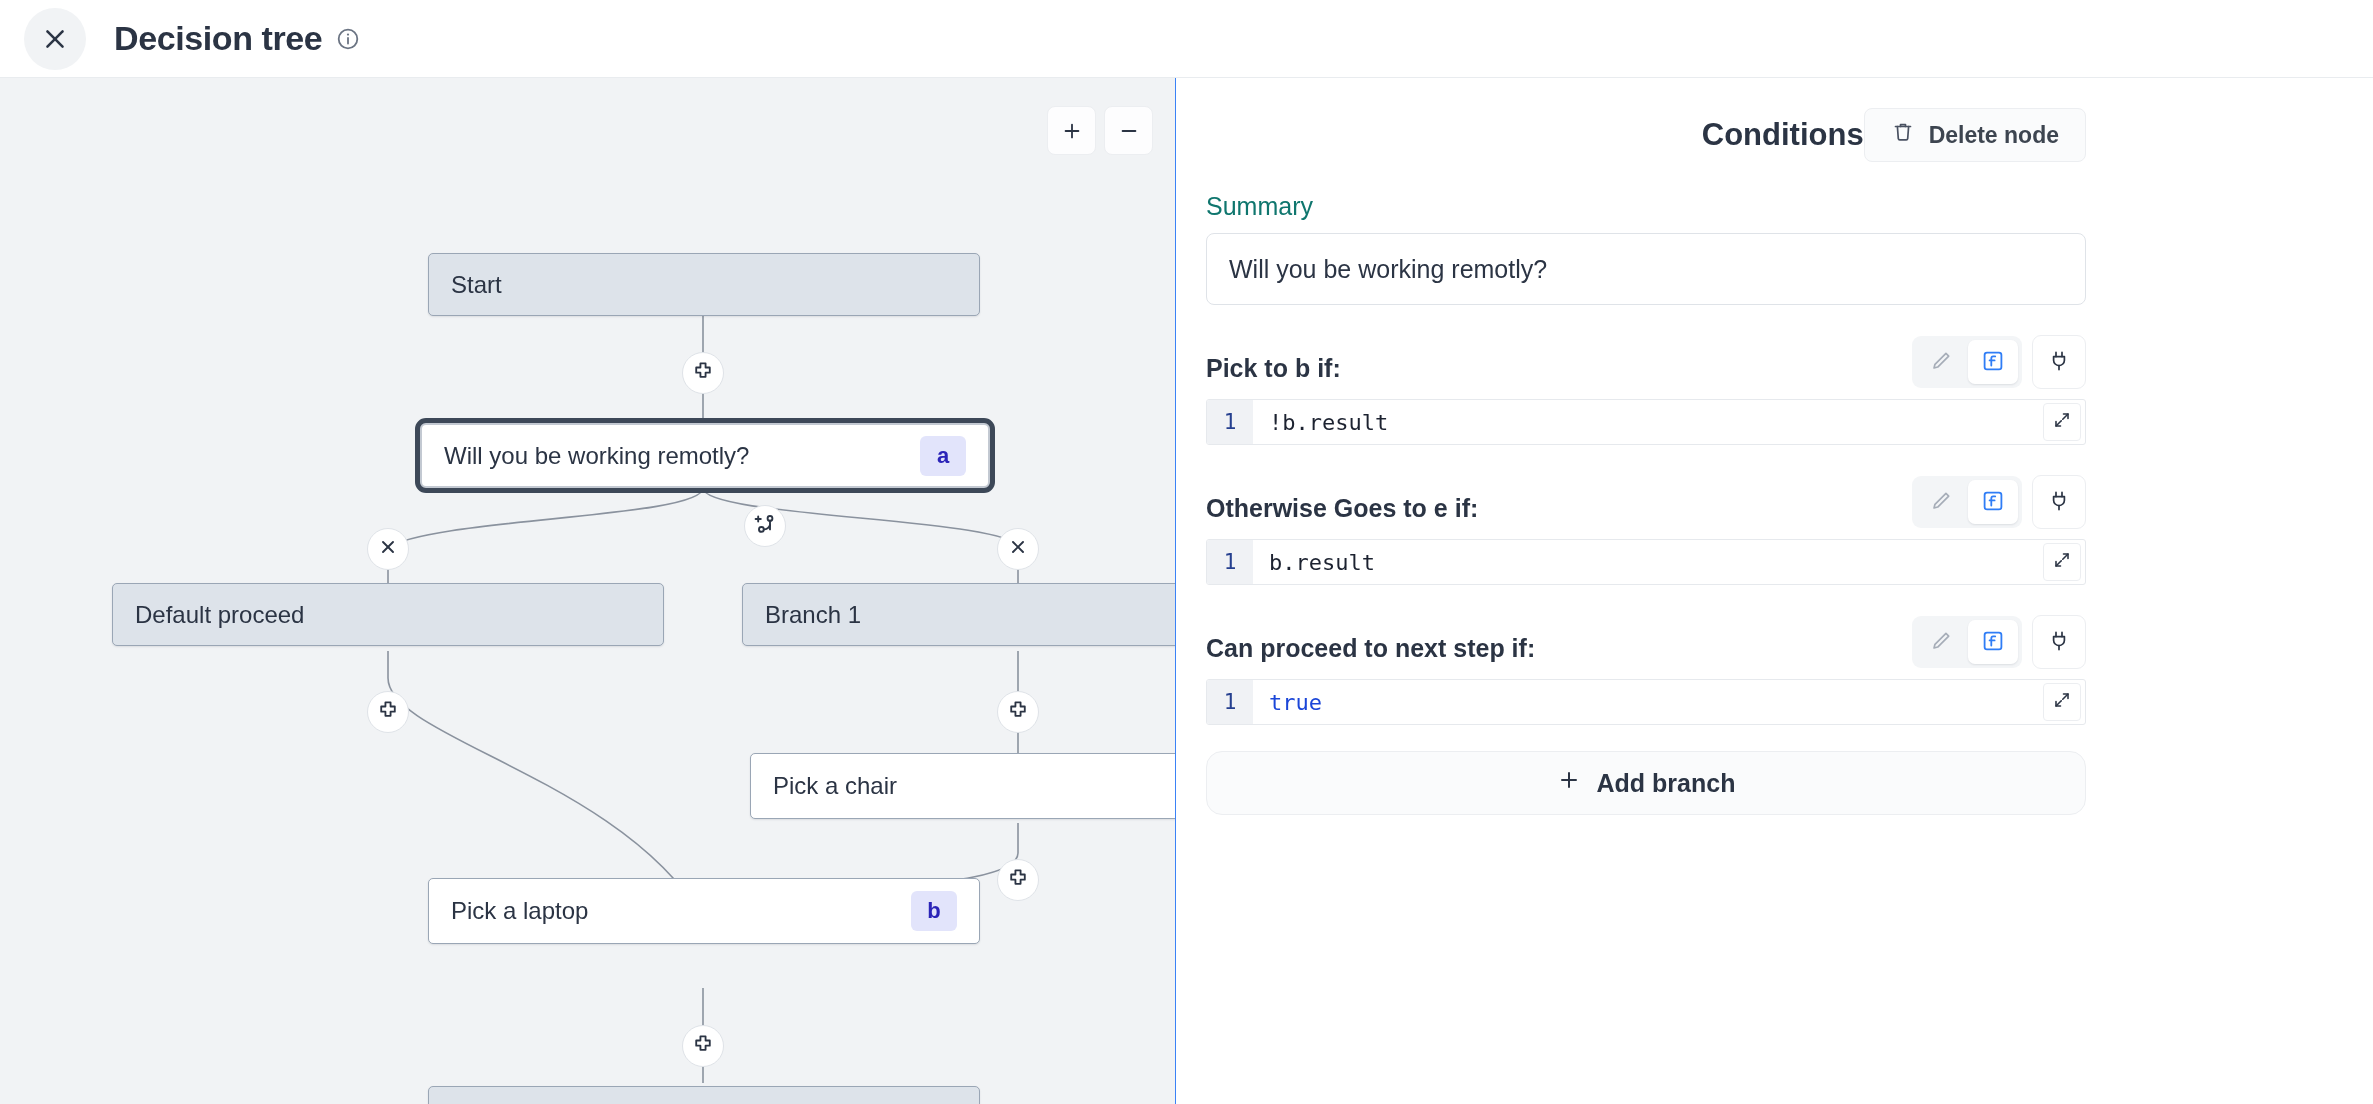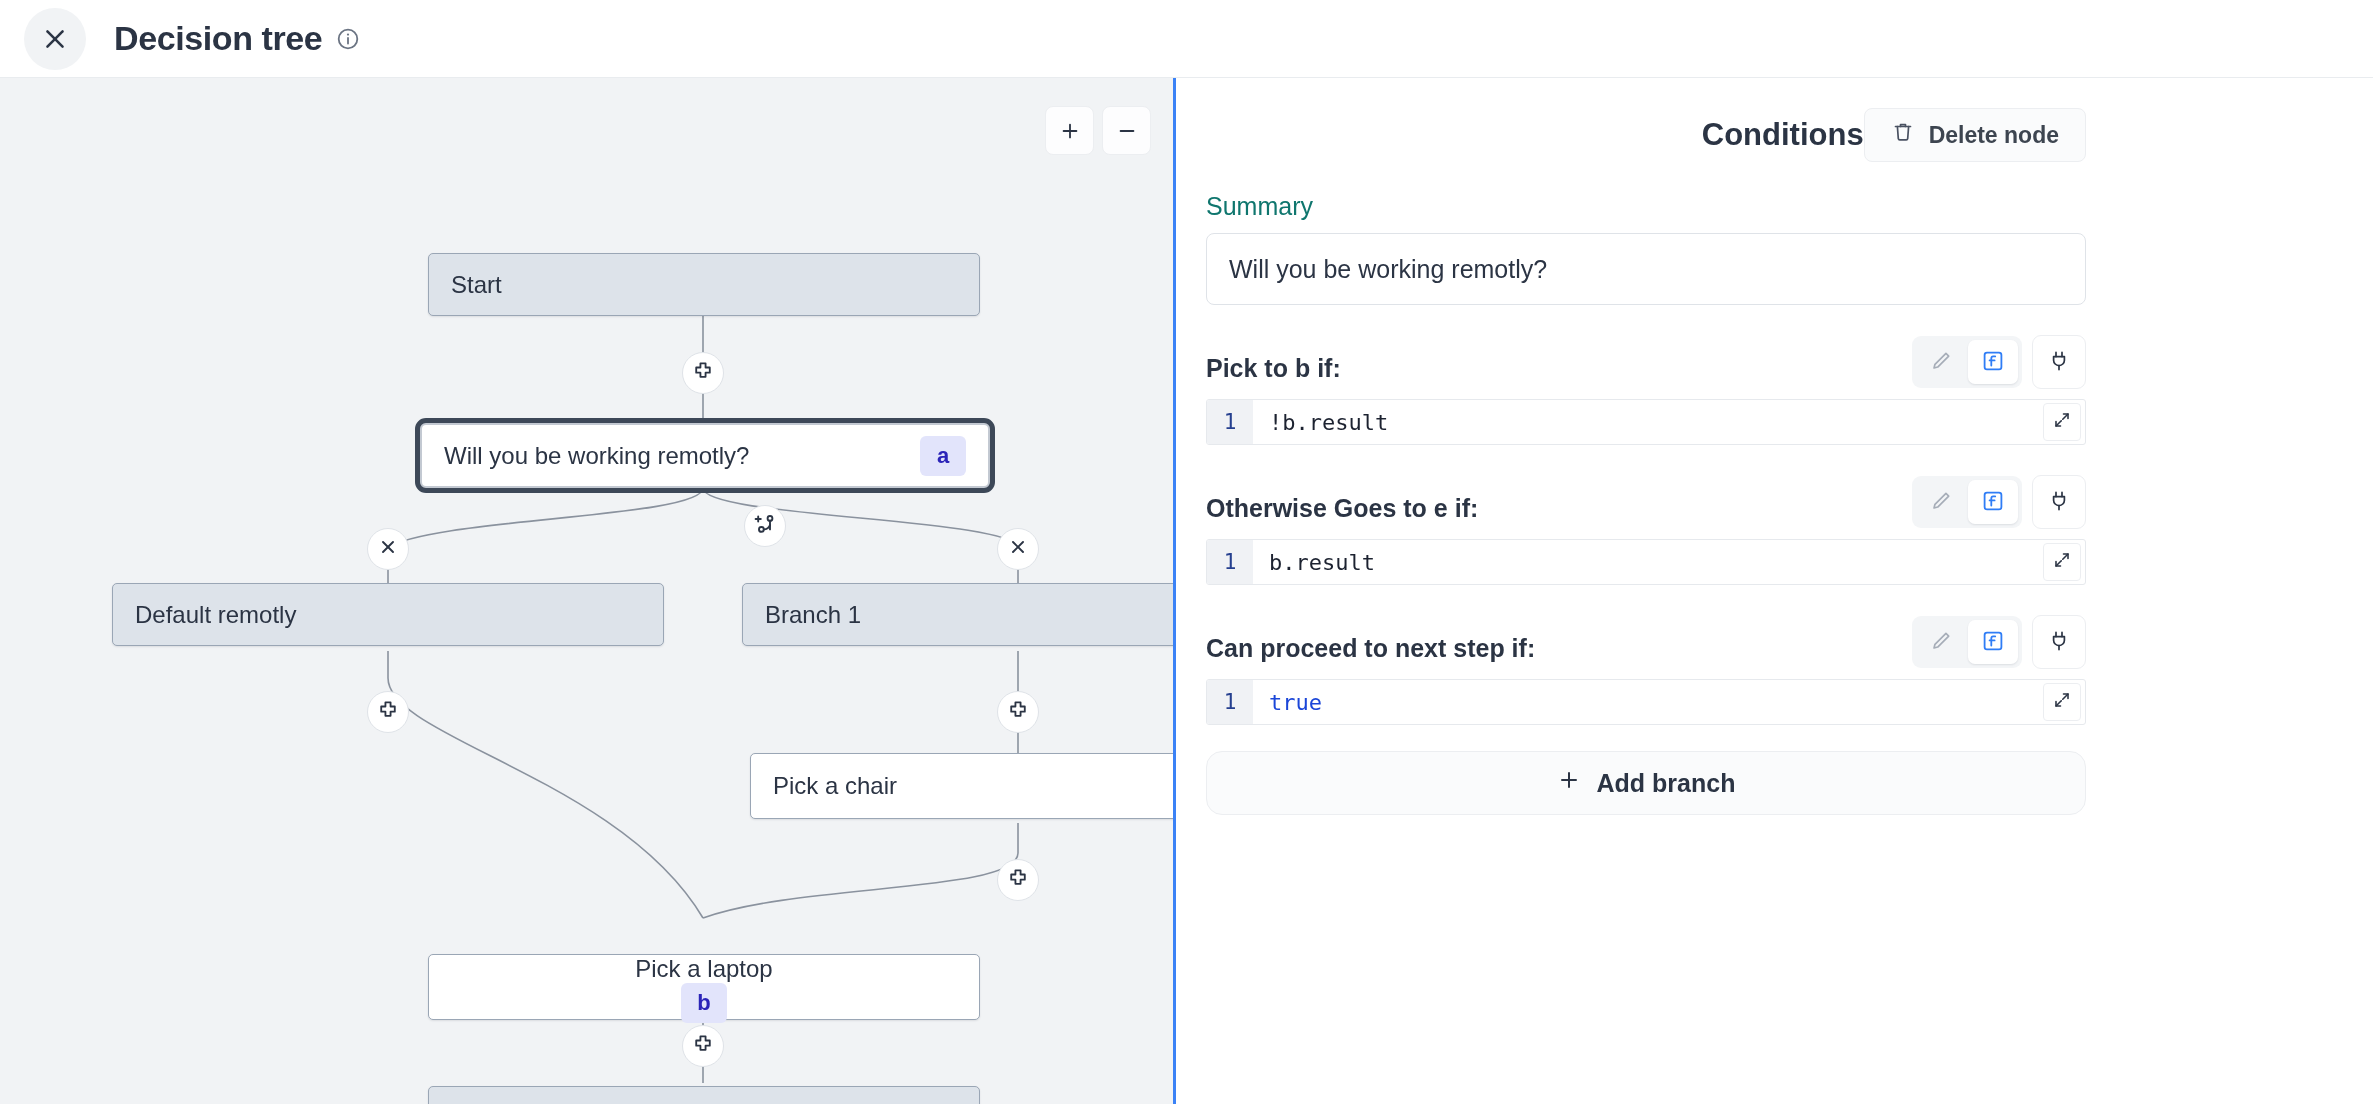--- a/index.html
+++ b/index.html
@@ -42,21 +42,21 @@
     position: absolute; top: 78px; left: 0;
     width: 2373px; height: 1026px;
     display: flex;
   }
 
   
   .canvas {
     position: relative;
     width: 1176px; height: 1026px;
     background: #f1f3f5;
-    border-right: 3px solid #3b82f6;
+    border-right: 1px solid #3b82f6;
     overflow: hidden;
   }
   .zoom-controls {
     position: absolute; top: 28px; right: 22px;
     display: flex; gap: 8px; z-index: 5;
   }
   .zoom-btn {
     width: 49px; height: 49px; border-radius: 8px;
     background: #fdfdfe; border: 1px solid #eceef1;
     display: flex; align-items: center; justify-content: center;
@@ -274,33 +274,33 @@
     <div class="node terminal" style="left:428px; top:175px; width:552px; height:63px;">
       <span class="node-label">Start</span>
     </div>
 
     <div class="node selected" style="left:420px; top:345px; width:570px; height:65px;">
       <span class="node-label">Will you be working remotly?</span>
       <span class="badge">a</span>
     </div>
 
     <div class="node terminal" style="left:112px; top:505px; width:552px; height:63px;">
-      <span class="node-label">Default remotly</span>
+      <span class="node-label">Default proceed</span>
     </div>
 
     <div class="node terminal" style="left:742px; top:505px; width:552px; height:63px;">
       <span class="node-label">Branch 1</span>
     </div>
 
     <div class="node action" style="left:742px; top:675px; width:552px; height:66px;margin-left:8px;">
       <span class="node-label">Pick a chair</span>
       <span class="badge">e</span>
     </div>
 
-    <div class="node action" style="left:428px; top:876px; width:552px; height:66px;flex-direction:column;">
+    <div class="node action" style="left:428px; top:800px; width:552px; height:66px;">
       <span class="node-label">Pick a laptop</span>
       <span class="badge">b</span>
     </div>
 
     <div class="node terminal" style="left:428px; top:1008px; width:552px; height:63px;">
       <span class="node-label">End</span>
     </div>
 
     <div class="handle" style="left:682px; top:274px;">
       <span>

